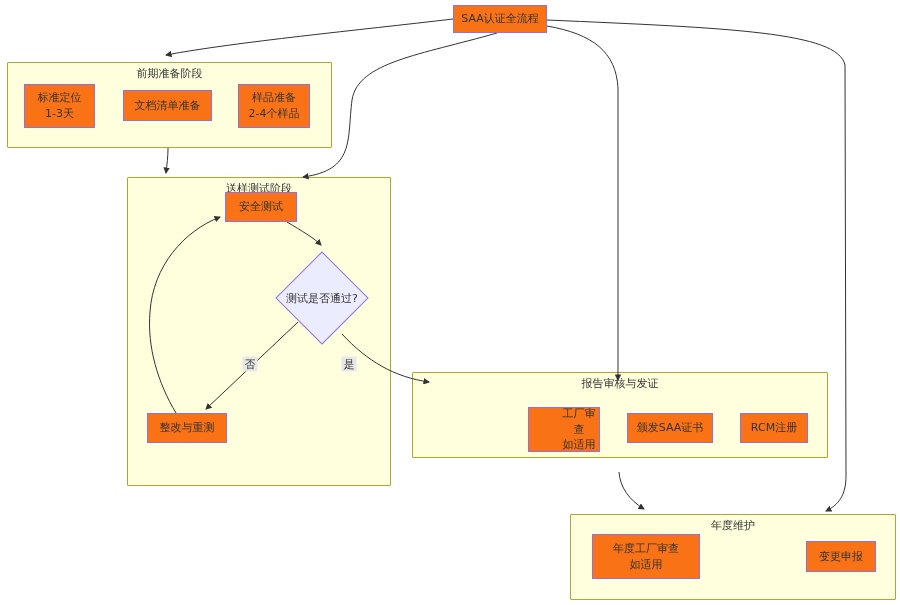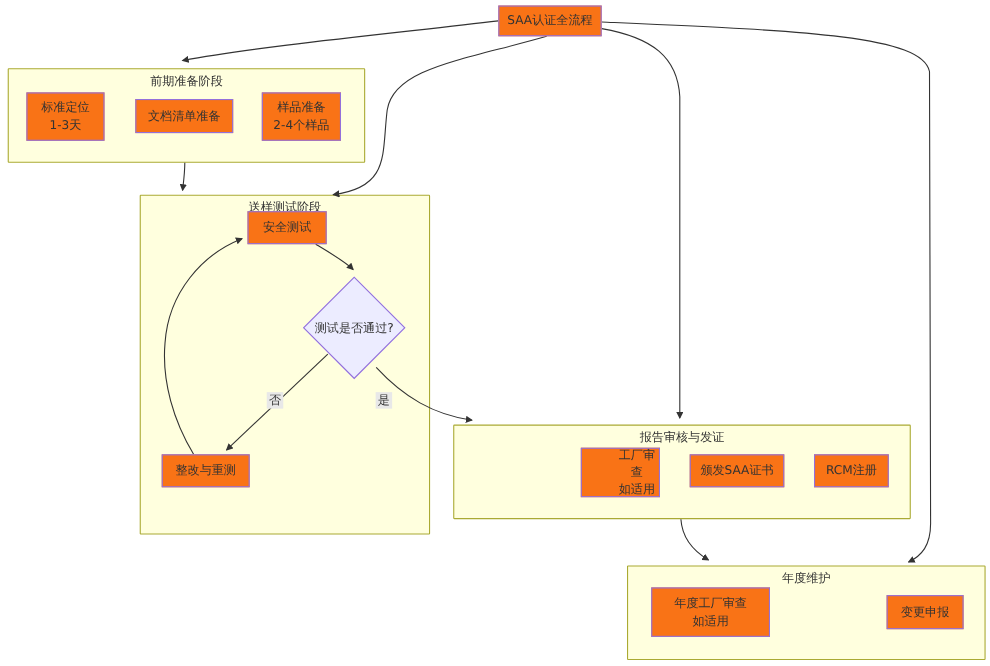--- a/index.html
+++ b/index.html
@@ -40,21 +40,21 @@
 <div class="canvas">
 
   <div class="stage" style="left:7px;top:62px;width:325px;height:86px;">
     <div class="stage-label">前期准备阶段</div>
   </div>
 
   <div class="stage" style="left:127px;top:177px;width:264px;height:309px;">
     <div class="stage-label">送样测试阶段</div>
   </div>
 
-  <div class="stage" style="left:412px;top:386px;width:416px;height:86px;">
+  <div class="stage" style="left:412px;top:372px;width:416px;height:86px;">
     <div class="stage-label">报告审核与发证</div>
   </div>
 
   <div class="stage" style="left:570px;top:514px;width:326px;height:86px;">
     <div class="stage-label">年度维护</div>
   </div>
 
   <svg class="edges" width="900" height="605">
     <defs>
       <marker id="arrow" viewBox="0 0 10 10" refX="8.5" refY="5" markerWidth="6.5" markerHeight="6.5" orient="auto">

